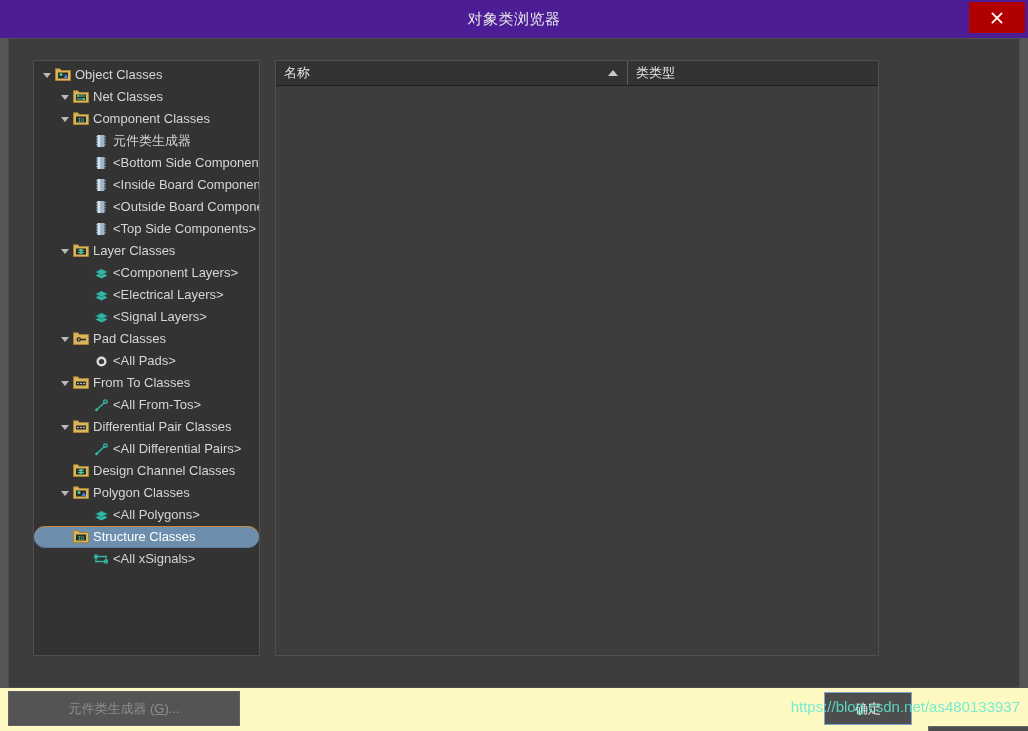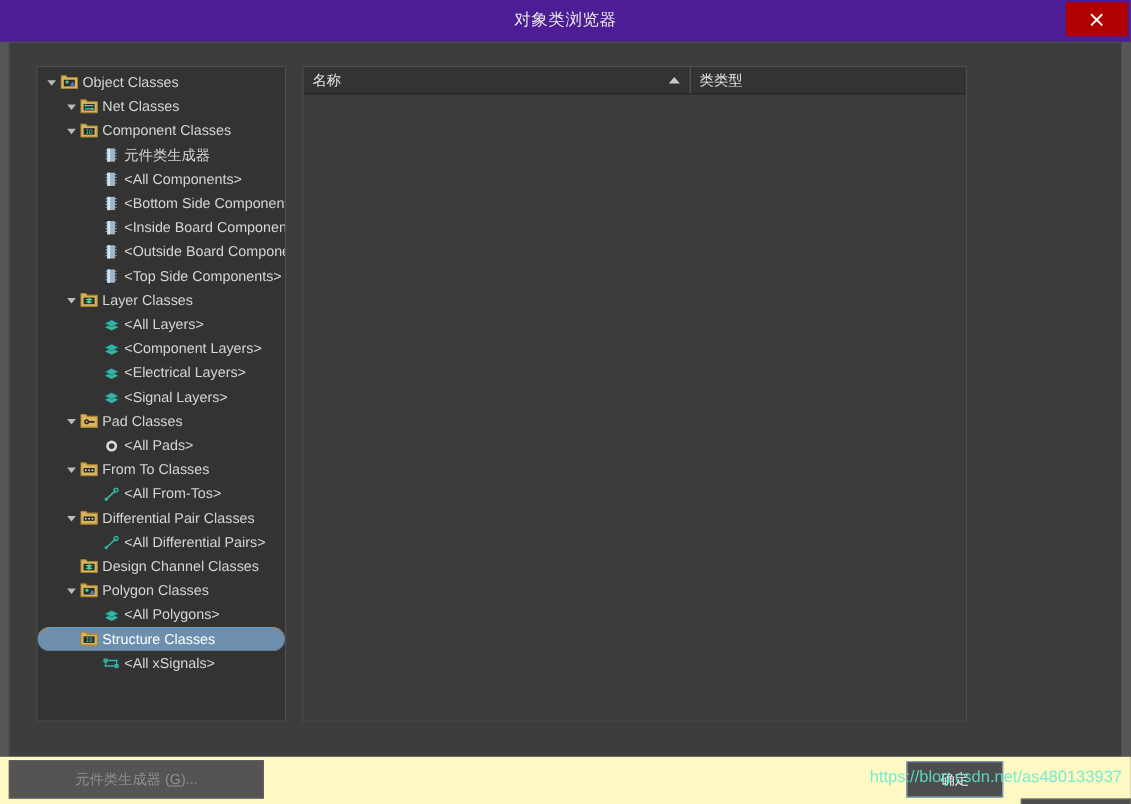--- a/index.html
+++ b/index.html
@@ -320,88 +320,66 @@
           </div>
           <div class="tree-row lvl2">
             <span class="twisty"></span>
             <span class="ic">
               <svg width="12" height="14" viewBox="0 0 12 14">
                 <rect x="2.5" y="1" width="7" height="12" fill="#9fb6c9"></rect>
                 <rect x="2.5" y="1" width="2.6" height="12" fill="#d6e4ee"></rect>
                 <path d="M1 2.6 h1.5 M1 5.2 h1.5 M1 7.8 h1.5 M1 10.4 h1.5 M9.5 2.6 h1.5 M9.5 5.2 h1.5 M9.5 7.8 h1.5 M9.5 10.4 h1.5" stroke="#8ea3b3" stroke-width="1"></path>
               </svg>
             </span>
-            <span class="tree-label">&lt;All Components&gt;</span>
+            <span class="tree-label">&lt;Bottom Side Components&gt;</span>
           </div>
           <div class="tree-row lvl2">
             <span class="twisty"></span>
             <span class="ic">
               <svg width="12" height="14" viewBox="0 0 12 14">
                 <rect x="2.5" y="1" width="7" height="12" fill="#9fb6c9"></rect>
                 <rect x="2.5" y="1" width="2.6" height="12" fill="#d6e4ee"></rect>
                 <path d="M1 2.6 h1.5 M1 5.2 h1.5 M1 7.8 h1.5 M1 10.4 h1.5 M9.5 2.6 h1.5 M9.5 5.2 h1.5 M9.5 7.8 h1.5 M9.5 10.4 h1.5" stroke="#8ea3b3" stroke-width="1"></path>
               </svg>
             </span>
-            <span class="tree-label">&lt;Bottom Side Components&gt;</span>
+            <span class="tree-label">&lt;Inside Board Components&gt;</span>
           </div>
           <div class="tree-row lvl2">
             <span class="twisty"></span>
             <span class="ic">
               <svg width="12" height="14" viewBox="0 0 12 14">
                 <rect x="2.5" y="1" width="7" height="12" fill="#9fb6c9"></rect>
                 <rect x="2.5" y="1" width="2.6" height="12" fill="#d6e4ee"></rect>
                 <path d="M1 2.6 h1.5 M1 5.2 h1.5 M1 7.8 h1.5 M1 10.4 h1.5 M9.5 2.6 h1.5 M9.5 5.2 h1.5 M9.5 7.8 h1.5 M9.5 10.4 h1.5" stroke="#8ea3b3" stroke-width="1"></path>
               </svg>
             </span>
-            <span class="tree-label">&lt;Inside Board Components&gt;</span>
+            <span class="tree-label">&lt;Outside Board Components&gt;</span>
           </div>
           <div class="tree-row lvl2">
             <span class="twisty"></span>
             <span class="ic">
               <svg width="12" height="14" viewBox="0 0 12 14">
                 <rect x="2.5" y="1" width="7" height="12" fill="#9fb6c9"></rect>
                 <rect x="2.5" y="1" width="2.6" height="12" fill="#d6e4ee"></rect>
                 <path d="M1 2.6 h1.5 M1 5.2 h1.5 M1 7.8 h1.5 M1 10.4 h1.5 M9.5 2.6 h1.5 M9.5 5.2 h1.5 M9.5 7.8 h1.5 M9.5 10.4 h1.5" stroke="#8ea3b3" stroke-width="1"></path>
               </svg>
             </span>
-            <span class="tree-label">&lt;Outside Board Components&gt;</span>
-          </div>
-          <div class="tree-row lvl2">
-            <span class="twisty"></span>
-            <span class="ic">
-              <svg width="12" height="14" viewBox="0 0 12 14">
-                <rect x="2.5" y="1" width="7" height="12" fill="#9fb6c9"></rect>
-                <rect x="2.5" y="1" width="2.6" height="12" fill="#d6e4ee"></rect>
-                <path d="M1 2.6 h1.5 M1 5.2 h1.5 M1 7.8 h1.5 M1 10.4 h1.5 M9.5 2.6 h1.5 M9.5 5.2 h1.5 M9.5 7.8 h1.5 M9.5 10.4 h1.5" stroke="#8ea3b3" stroke-width="1"></path>
-              </svg>
-            </span>
             <span class="tree-label">&lt;Top Side Components&gt;</span>
           </div>
           <div class="tree-row lvl1">
             <span class="twisty open"></span>
             <span class="ic">
               <svg width="16" height="14" viewBox="0 0 16 14">
                 <path d="M0.5 3.5 L0.5 12.5 L15.5 12.5 L15.5 2.5 L6.5 2.5 L5 0.8 L0.5 0.8 Z" fill="#d8b45c" stroke="#a8842f"></path>
                 <rect x="3" y="4.5" width="10" height="6" fill="#2b2b2b"></rect>
                 <path d="M4.5 6.3 L8 5 L11.5 6.3 L8 7.6 Z" fill="#4fd39f"></path>
                 <path d="M4.5 8.6 L8 7.3 L11.5 8.6 L8 9.9 Z" fill="#4fd39f"></path>
               </svg>
             </span>
             <span class="tree-label">Layer Classes</span>
-          </div>
-          <div class="tree-row lvl2">
-            <span class="twisty"></span>
-            <span class="ic">
-              <svg width="15" height="13" viewBox="0 0 15 13">
-                <path d="M1.5 5 L7.5 2 L13.5 5 L7.5 8 Z" fill="#33b6a6"></path>
-                <path d="M1.5 8.5 L7.5 5.5 L13.5 8.5 L7.5 11.5 Z" fill="#33b6a6"></path>
-                <path d="M1.5 5 L7.5 2 L13.5 5 L7.5 8 Z" fill="none" stroke="#1f6f68" stroke-width="0.7"></path>
-              </svg>
-            </span>
-            <span class="tree-label">&lt;All Layers&gt;</span>
           </div>
           <div class="tree-row lvl2">
             <span class="twisty"></span>
             <span class="ic">
               <svg width="15" height="13" viewBox="0 0 15 13">
                 <path d="M1.5 5 L7.5 2 L13.5 5 L7.5 8 Z" fill="#33b6a6"></path>
                 <path d="M1.5 8.5 L7.5 5.5 L13.5 8.5 L7.5 11.5 Z" fill="#33b6a6"></path>
                 <path d="M1.5 5 L7.5 2 L13.5 5 L7.5 8 Z" fill="none" stroke="#1f6f68" stroke-width="0.7"></path>
               </svg>
             </span>

